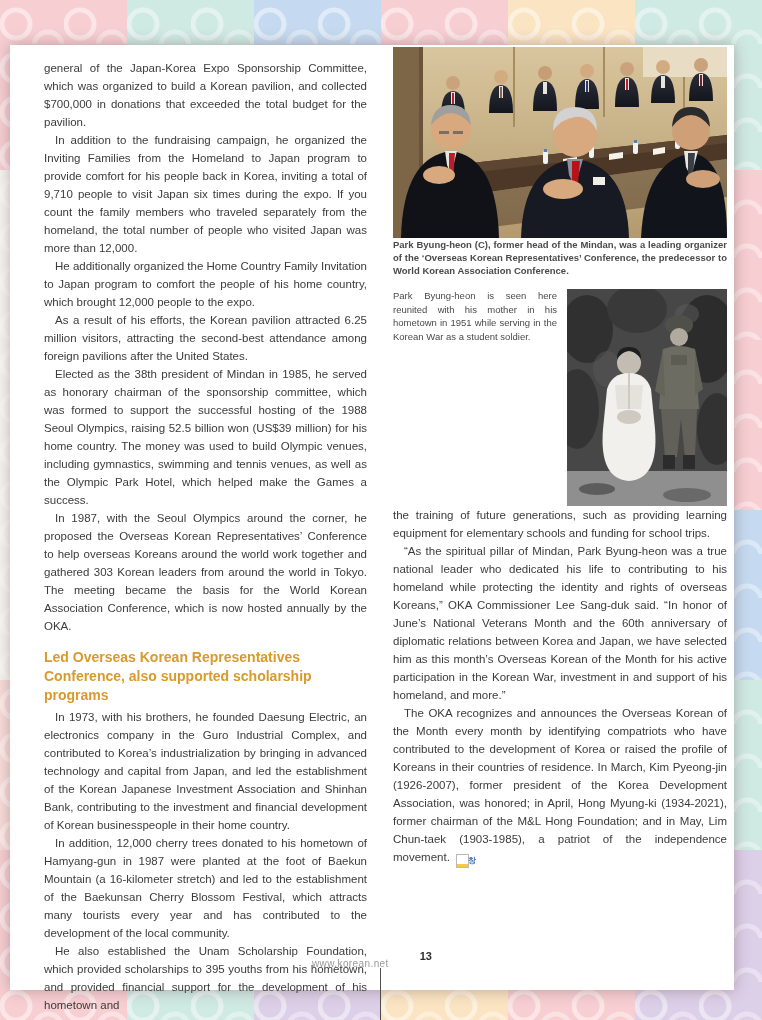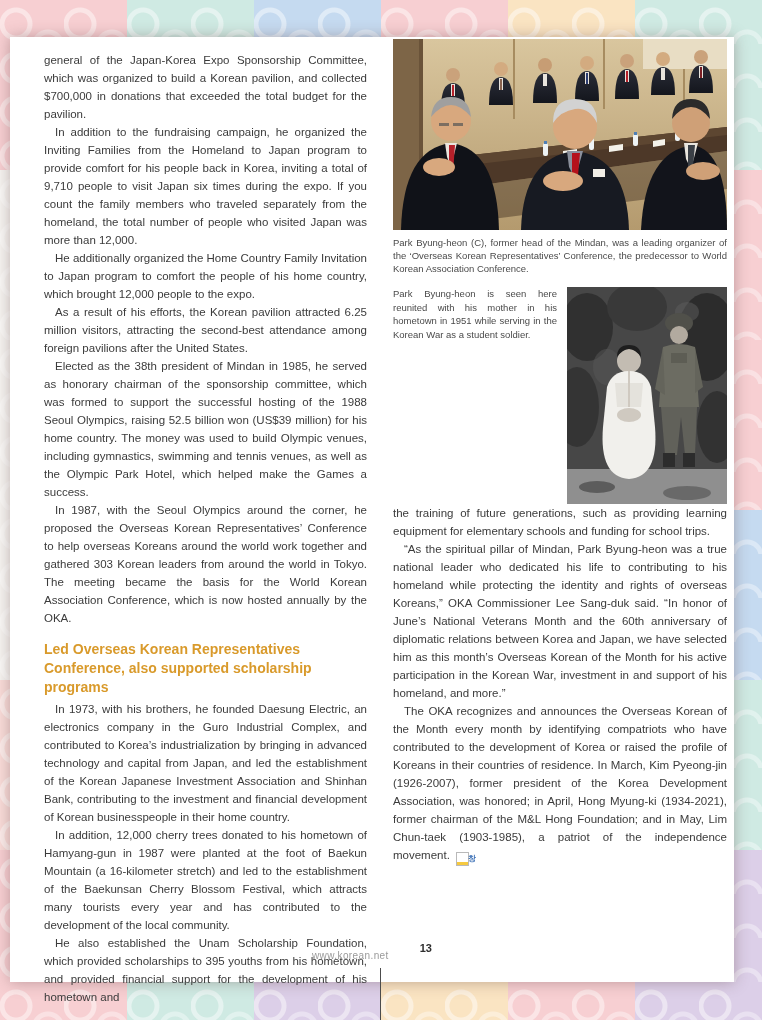--- a/index.html
+++ b/index.html
@@ -17,42 +17,42 @@
       radial-gradient(circle at 16px 24px, rgba(255,255,255,0) 11px, rgba(255,255,255,.45) 12px, rgba(255,255,255,.45) 16px, rgba(255,255,255,0) 17px),
       radial-gradient(circle at 48px 46px, rgba(255,255,255,0) 11px, rgba(255,255,255,.38) 12px, rgba(255,255,255,.38) 16px, rgba(255,255,255,0) 17px);
     background-size:64px 44px;
   }
   .c-p {background:#f7cfd2;} .c-m {background:#cfeae3;} .c-b {background:#c5daf0;}
   .c-c {background:#fae4c2;} .c-l {background:#dccfe8;} .c-w {background:#f6f4f1;}
   .c-pl{background:#f9dcd9;}
 
   
   .page{
-    position:absolute;left:10px;top:37px;width:724px;height:945px;
+    position:absolute;left:10px;top:45px;width:724px;height:945px;
     background:#ffffff;z-index:1;
     box-shadow:0 0 14px rgba(90,60,60,.38);
   }
   .col-left{position:absolute;left:34px;top:14px;width:323px;}
   .col-right{position:absolute;left:383px;top:2px;width:334px;}
 
   .body-p{
     margin:0;font-size:11.5px;line-height:18px;color:#3b3b3b;
     text-align:justify;hyphens:none;
   }
   .indent{text-indent:11px;}
   .heading{
     margin:13px 0 3px 0;font-size:14px;line-height:19px;font-weight:bold;
     color:#d99a2b;text-align:left;
   }
   .caption{
     font-size:9.5px;line-height:13px;color:#4a4a4a;text-align:justify;margin:0;
   }
   .photo-frame{display:block;}
   .photo1{width:334px;height:191px;}
-  .caption1{margin-top:6px;width:334px;}
+  .caption1{width:334px;font-weight:bold;}
   .photo2-row{display:flex;align-items:flex-start;margin-top:12px;}
   .caption2{width:164px;margin-right:10px;line-height:13.5px;}
   .photo2{width:160px;height:217px;}
   .right-text{}
 
   .endmark{
     display:inline-block;width:11px;height:12px;vertical-align:-2px;
     border:1px solid #b9b9b9;background:linear-gradient(to top,#f6c93f 3px,#ffffff 3px);
     color:#3a6fb5;font-size:8px;line-height:11px;text-align:center;font-weight:bold;
     margin-left:3px;

